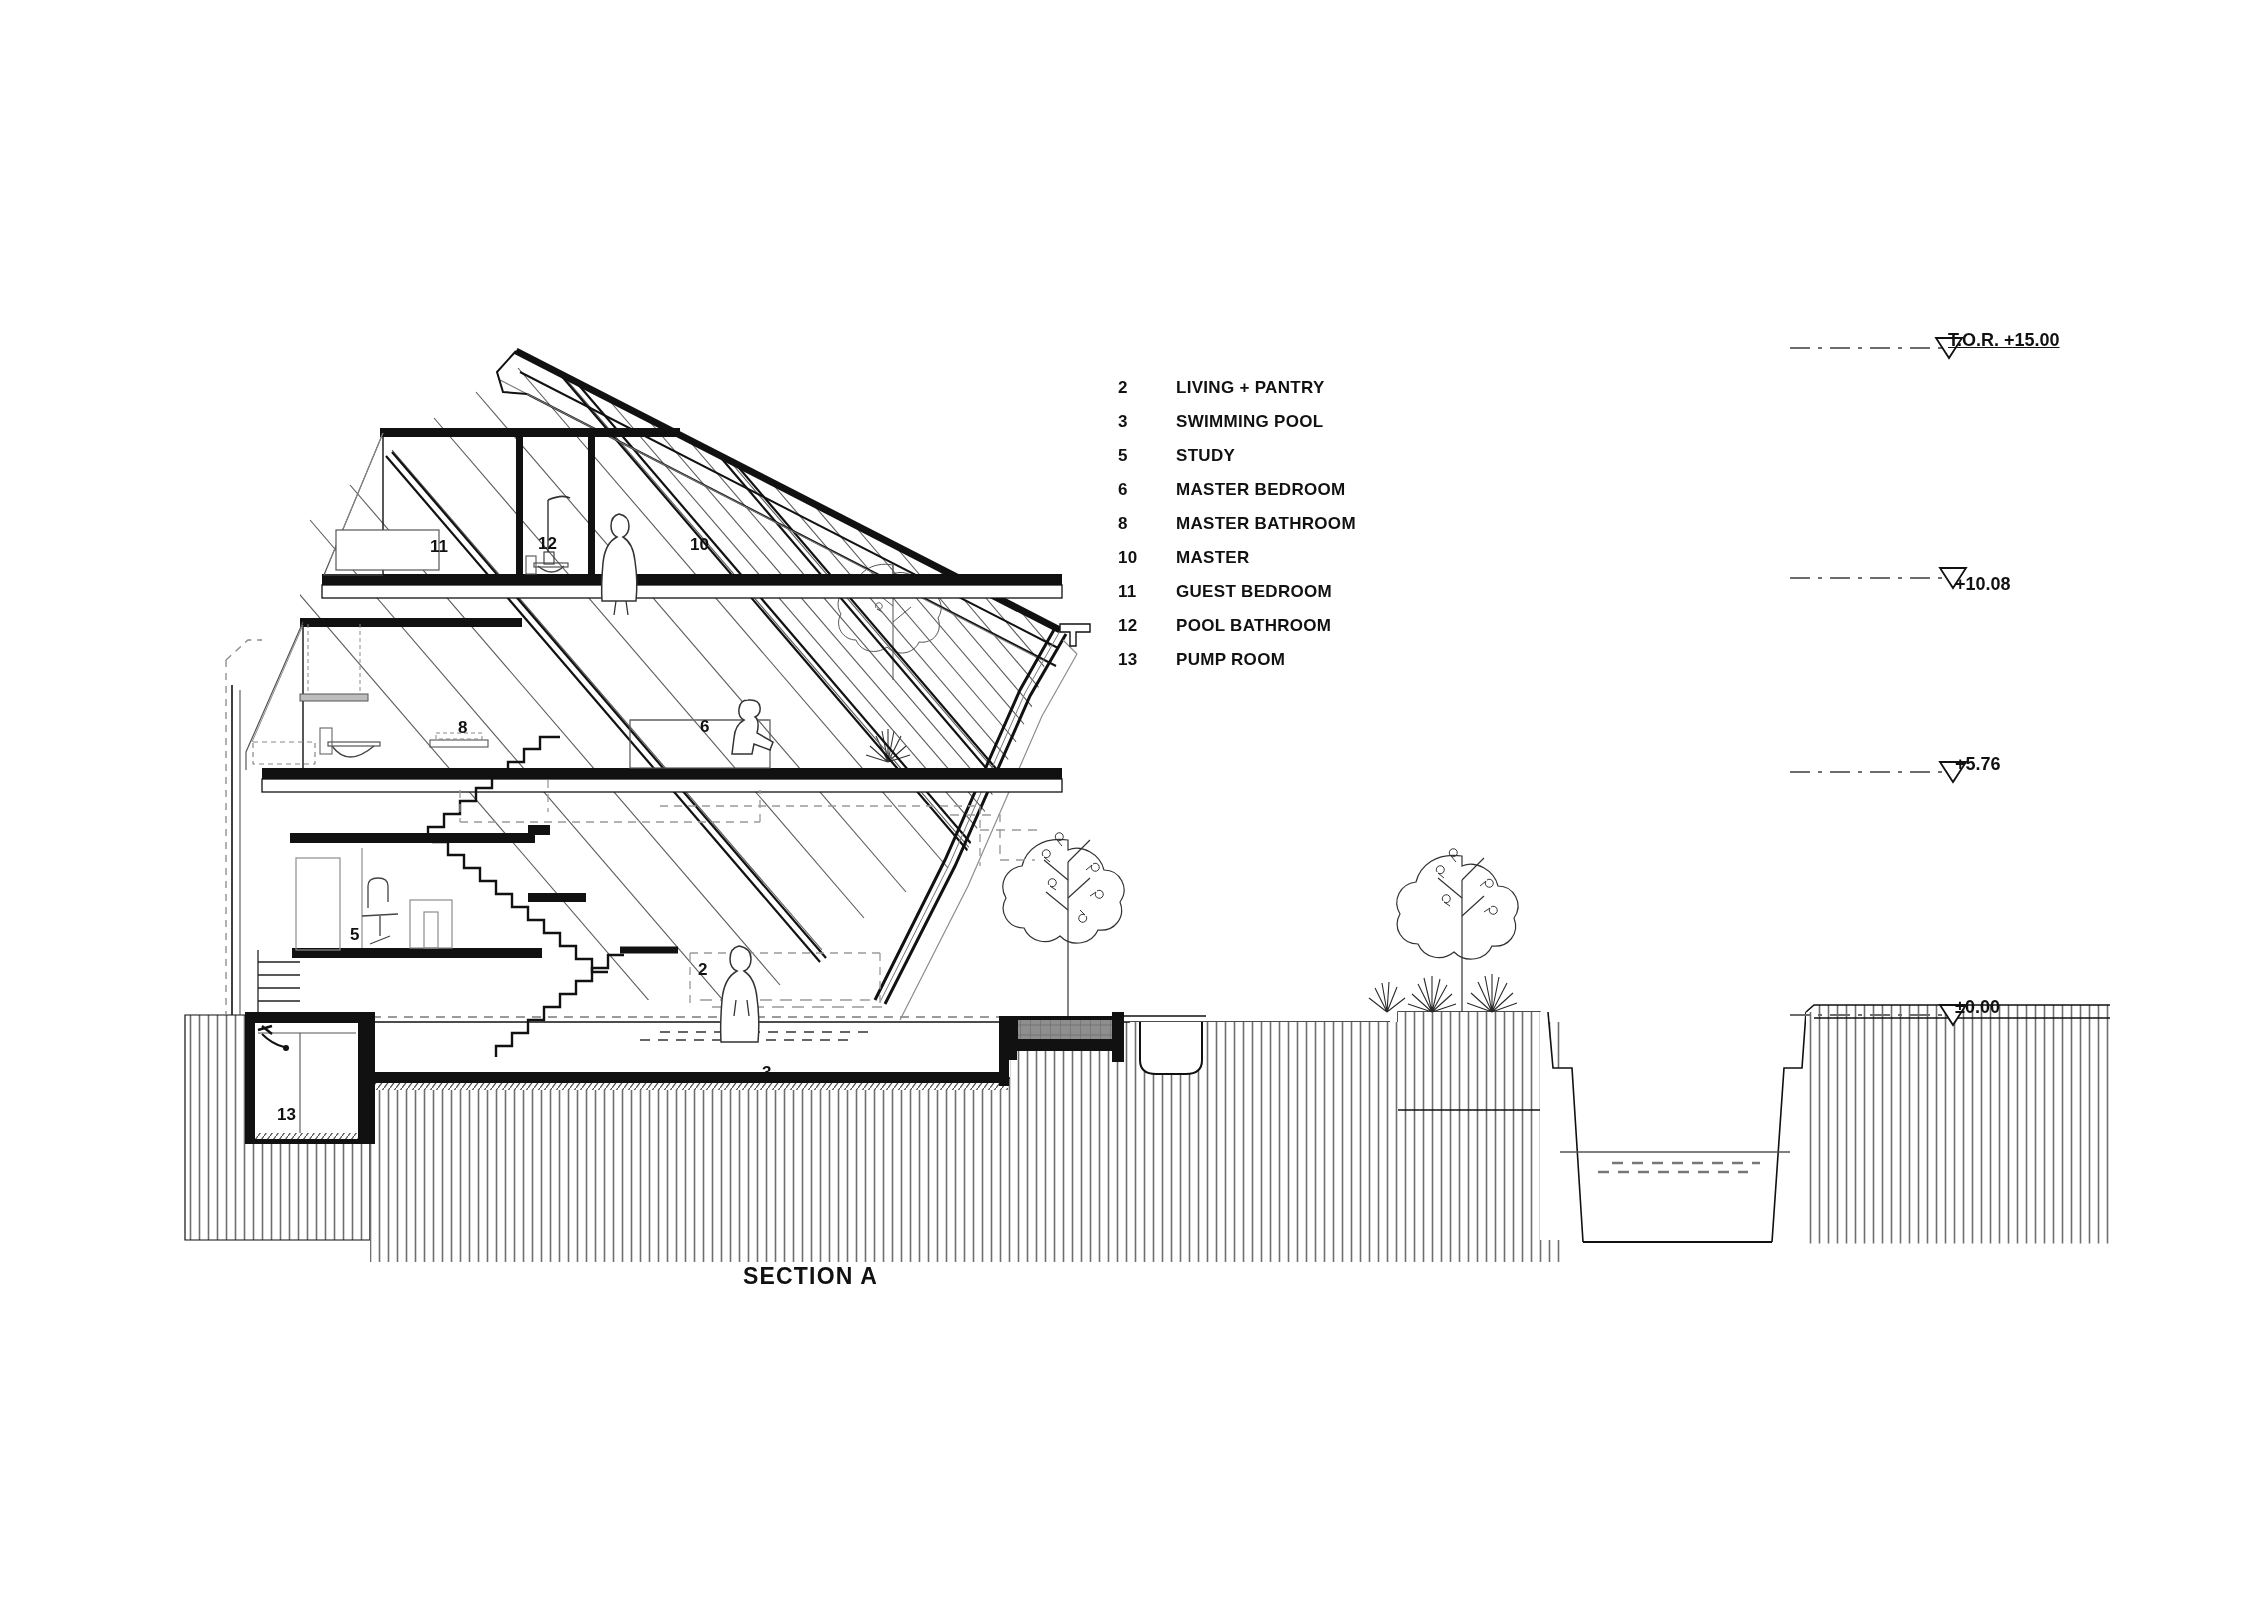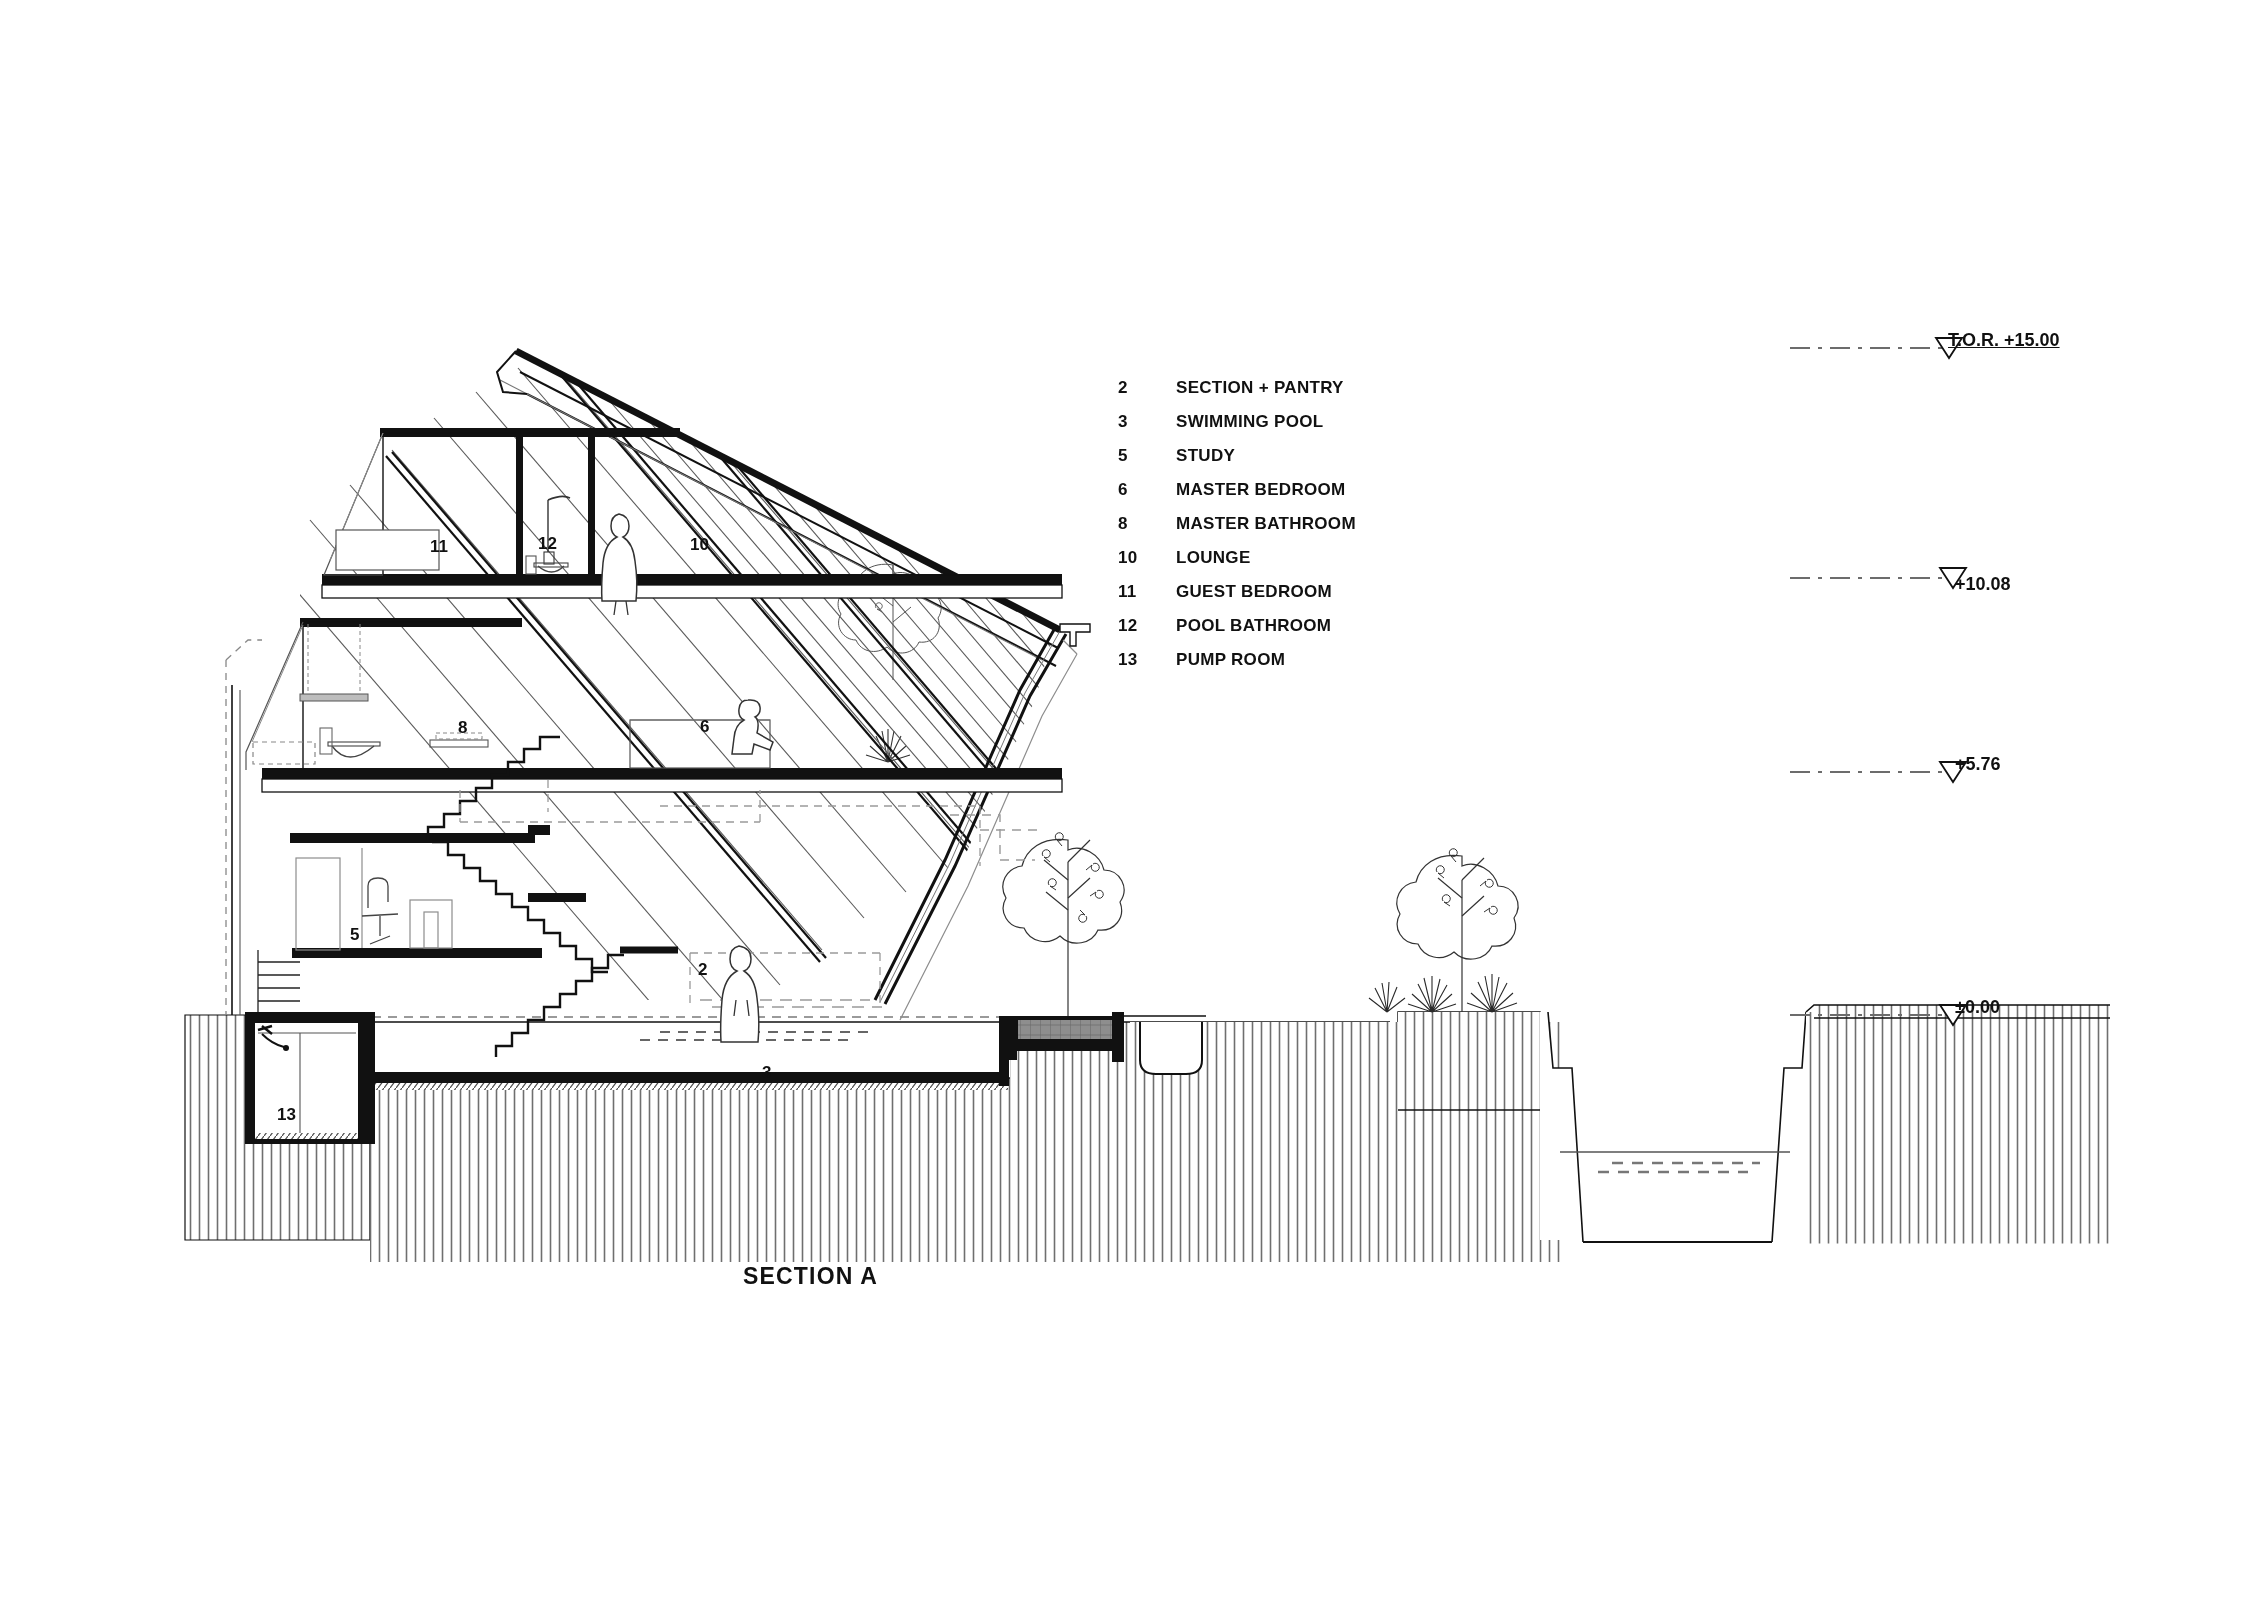--- a/index.html
+++ b/index.html
@@ -411,41 +411,41 @@
         <polygon points="1940,762 1966,762 1953,782"></polygon>
         <polygon points="1940,1005 1966,1005 1953,1025"></polygon>
       </g>
     </g>
 
   </svg>
 
   <div id="legend">
     <div class="leg-row">
       <div class="leg-num">2</div>
-      <div class="leg-lab">SECTION + PANTRY</div>
+      <div class="leg-lab">LIVING + PANTRY</div>
     </div>
     <div class="leg-row">
       <div class="leg-num">3</div>
       <div class="leg-lab">SWIMMING POOL</div>
     </div>
     <div class="leg-row">
       <div class="leg-num">5</div>
       <div class="leg-lab">STUDY</div>
     </div>
     <div class="leg-row">
       <div class="leg-num">6</div>
       <div class="leg-lab">MASTER BEDROOM</div>
     </div>
     <div class="leg-row">
       <div class="leg-num">8</div>
       <div class="leg-lab">MASTER BATHROOM</div>
     </div>
     <div class="leg-row">
       <div class="leg-num">10</div>
-      <div class="leg-lab">LOUNGE</div>
+      <div class="leg-lab">MASTER</div>
     </div>
     <div class="leg-row">
       <div class="leg-num">11</div>
       <div class="leg-lab">GUEST BEDROOM</div>
     </div>
     <div class="leg-row">
       <div class="leg-num">12</div>
       <div class="leg-lab">POOL BATHROOM</div>
     </div>
     <div class="leg-row">

